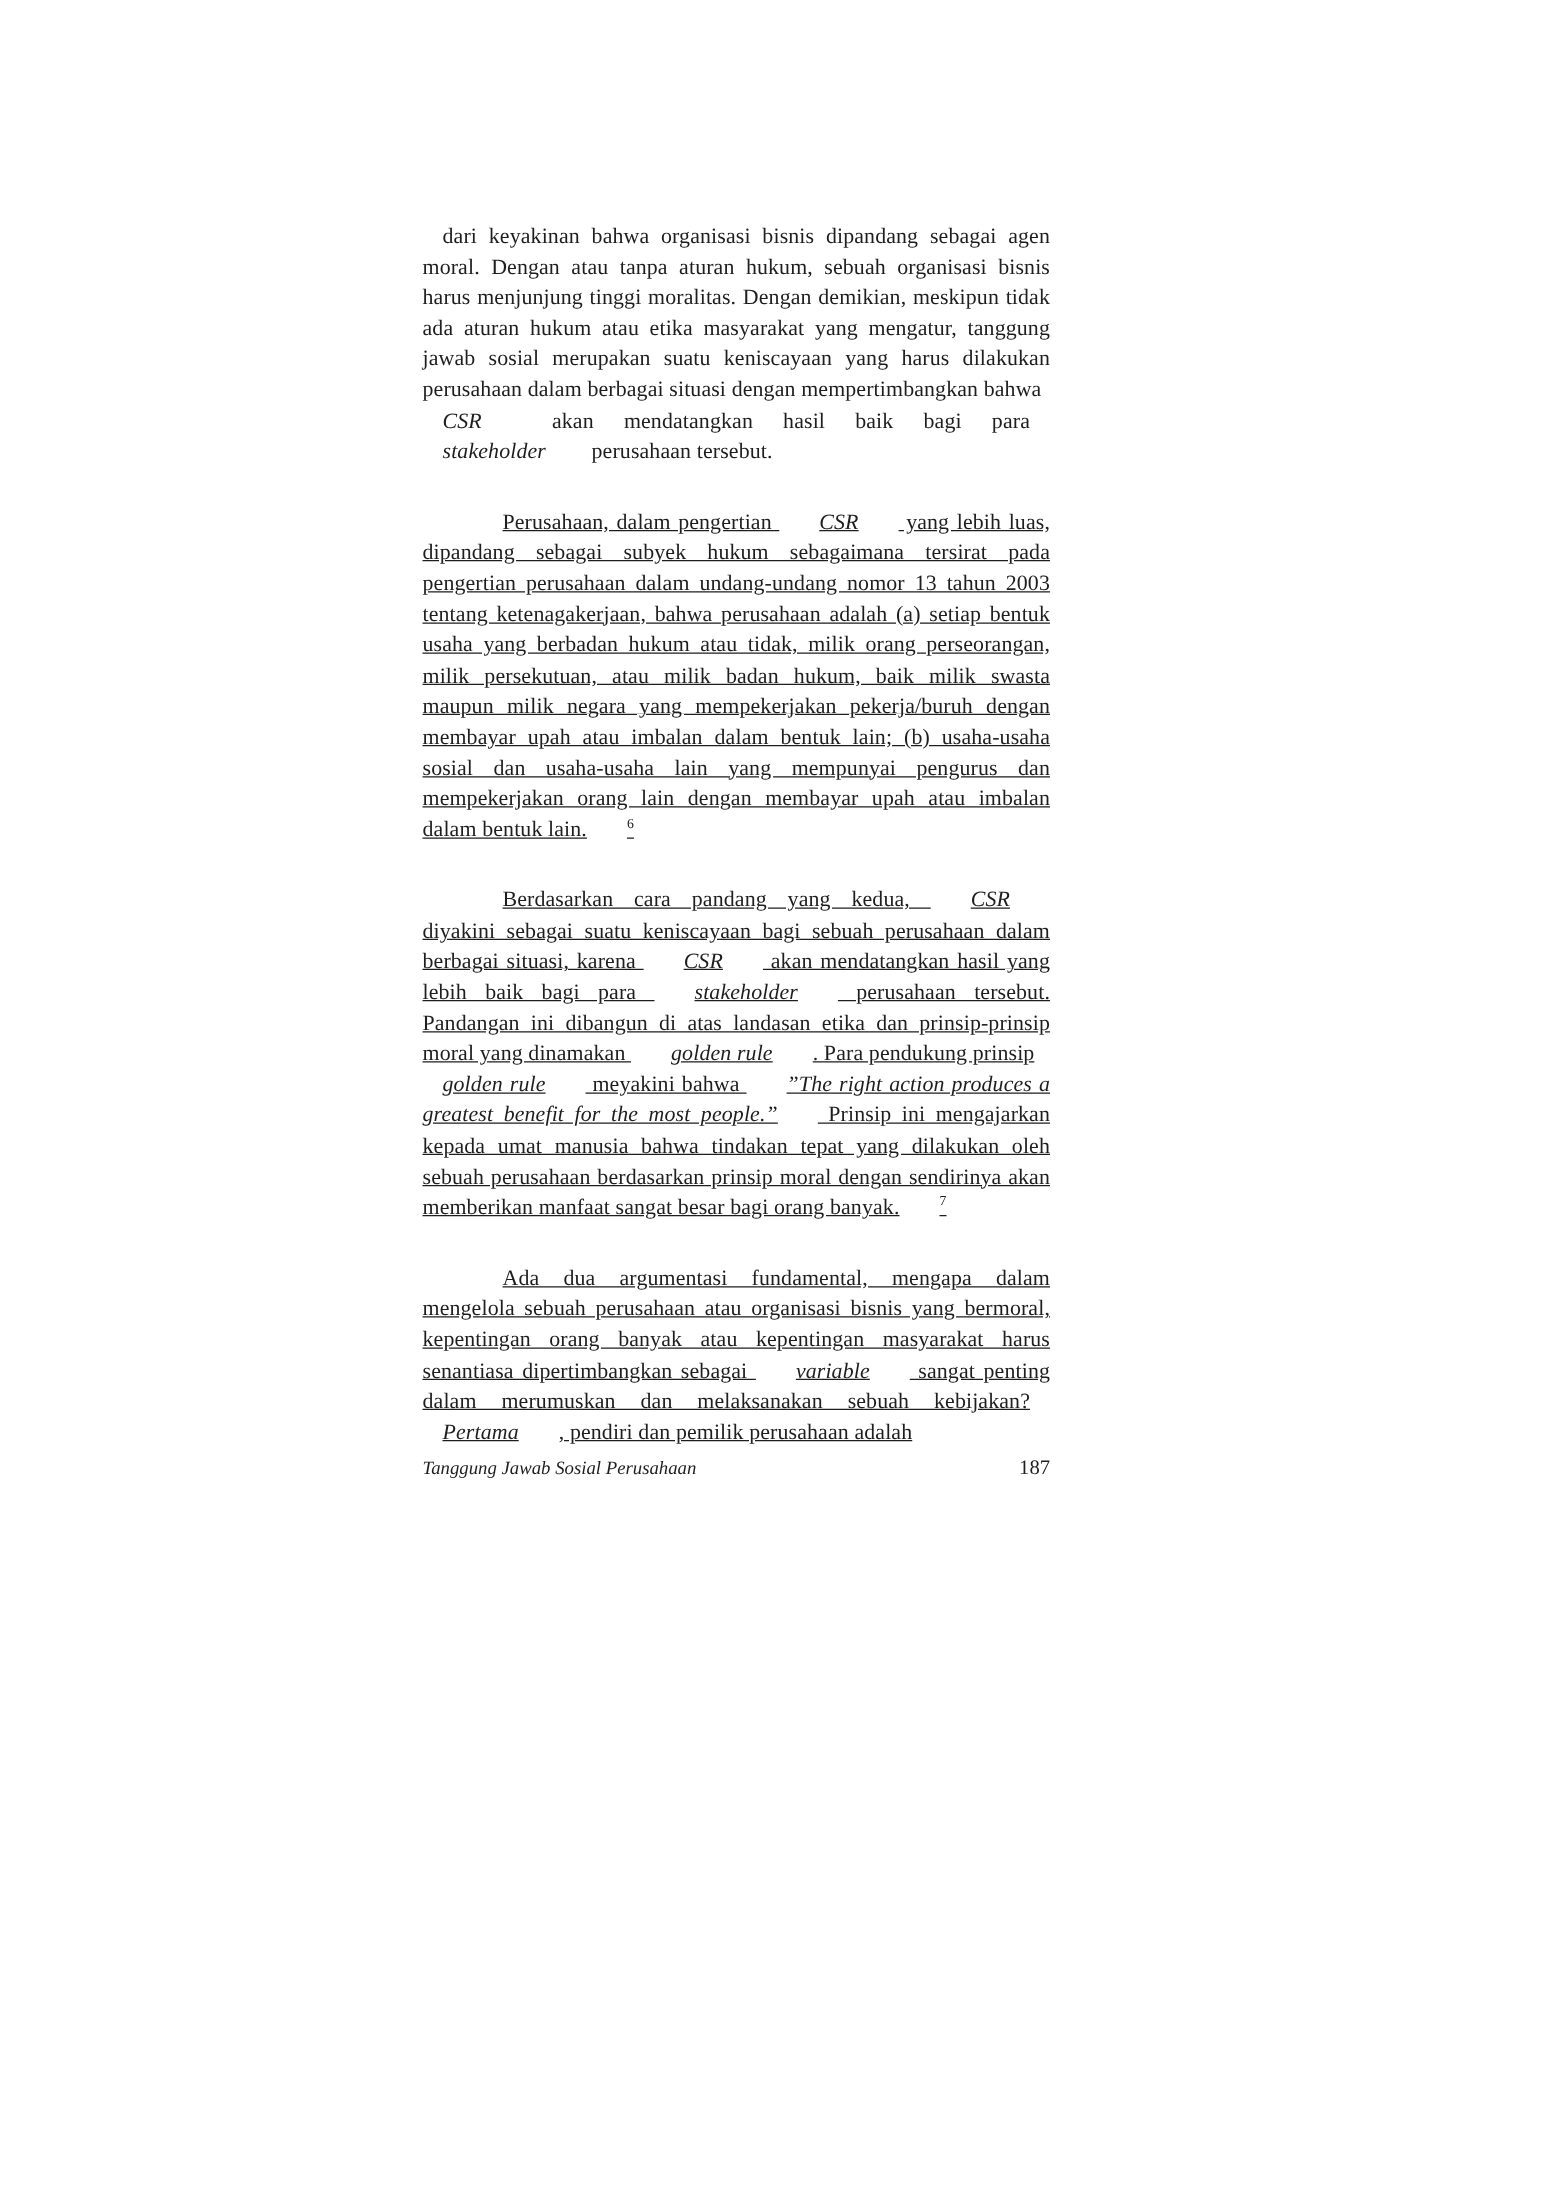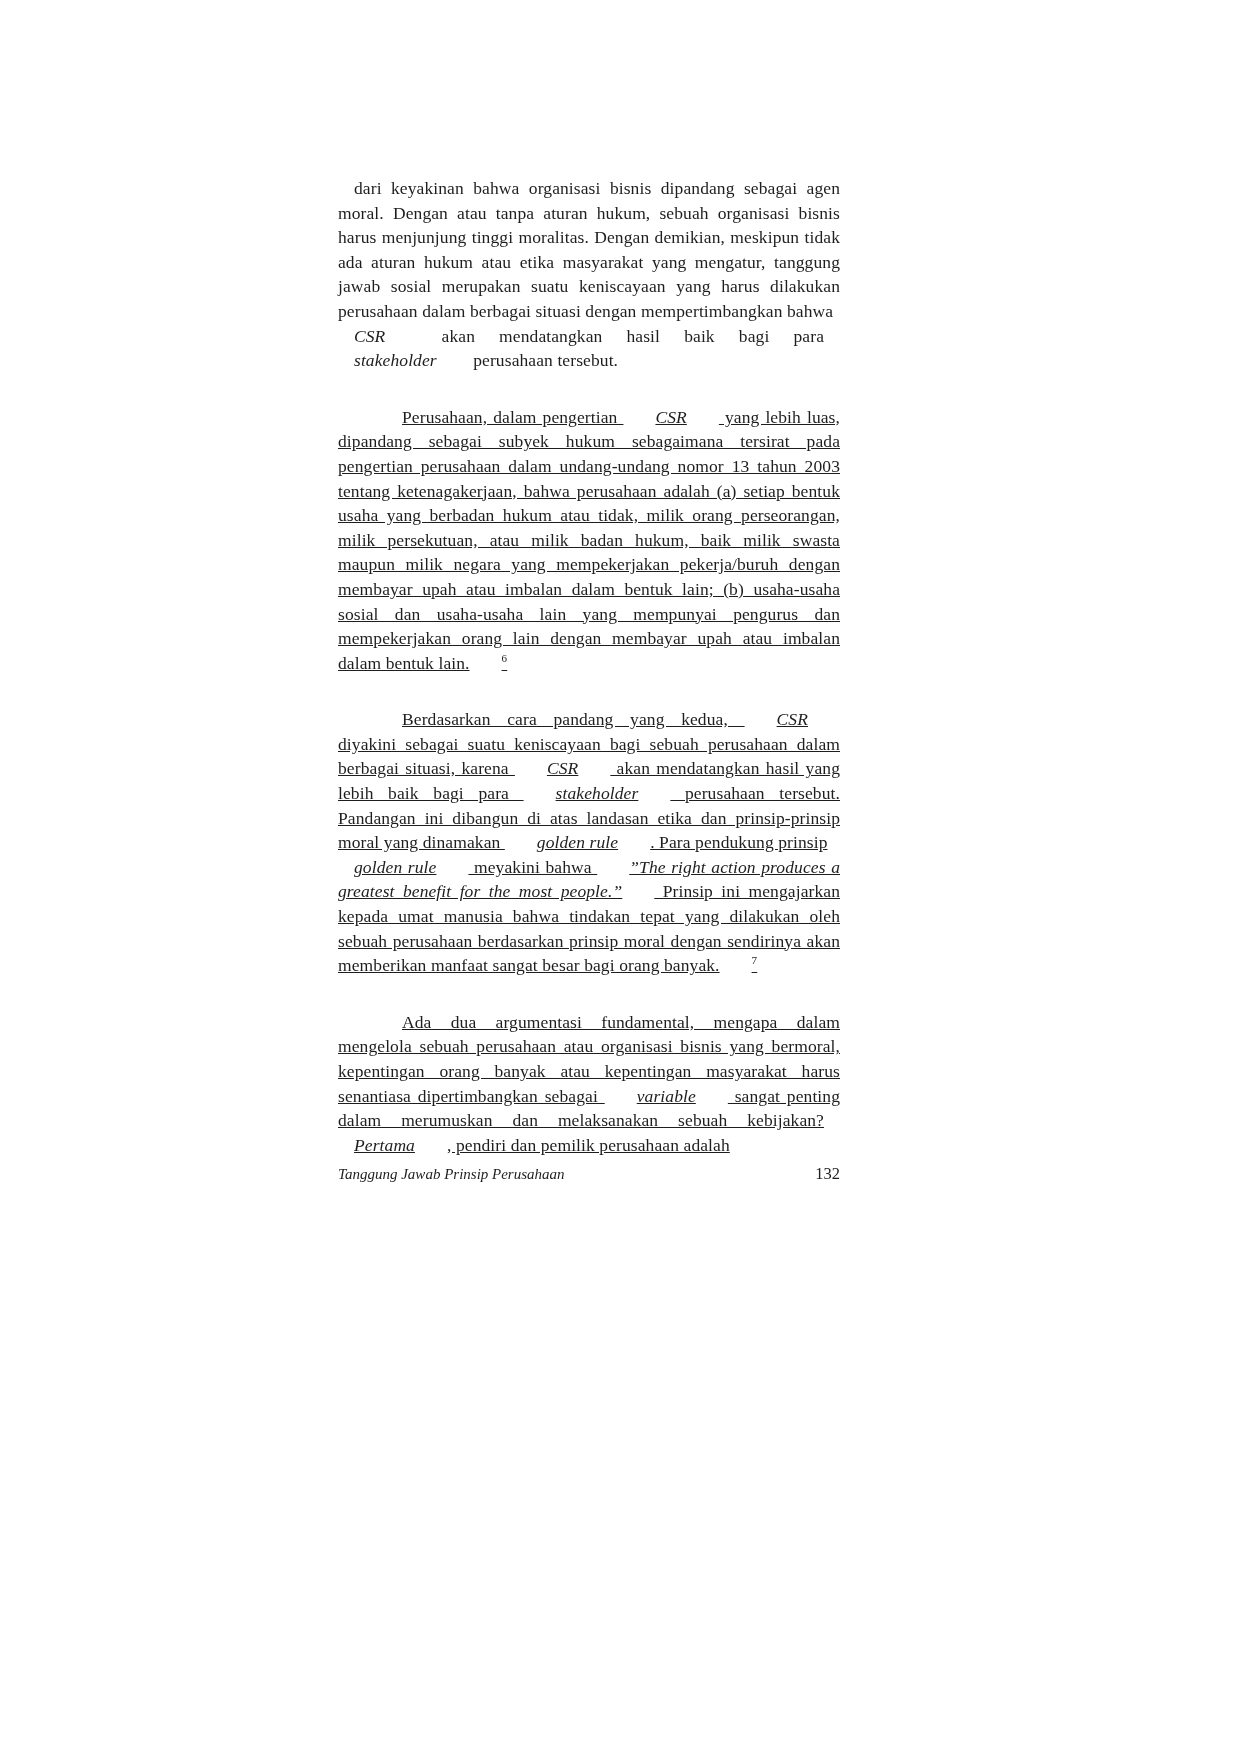--- a/index.html
+++ b/index.html
@@ -58,16 +58,16 @@
 <body>
 
 <div class="page">
   <div class="text-block" id="content">
       <p class="para"><span>dari keyakinan bahwa organisasi bisnis dipandang sebagai agen moral. Dengan atau tanpa aturan hukum, sebuah organisasi bisnis harus menjunjung tinggi moralitas. Dengan demikian, meskipun tidak ada aturan hukum atau etika masyarakat yang mengatur, tanggung jawab sosial merupakan suatu keniscayaan yang harus dilakukan perusahaan dalam berbagai situasi dengan mempertimbangkan bahwa </span><em>CSR</em><span> akan mendatangkan hasil baik bagi para </span><em>stakeholder</em><span> perusahaan tersebut.</span></p>
       <p class="para indent"><span>Perusahaan, dalam pengertian </span><em>CSR</em><span> yang lebih luas, dipandang sebagai subyek hukum sebagaimana tersirat pada pengertian perusahaan dalam undang-undang nomor 13 tahun 2003 tentang ketenagakerjaan, bahwa perusahaan adalah (a) setiap bentuk usaha yang berbadan hukum atau tidak, milik orang perseorangan, milik persekutuan, atau milik badan hukum, baik milik swasta maupun milik negara yang mempekerjakan pekerja/buruh dengan membayar upah atau imbalan dalam bentuk lain; (b) usaha-usaha sosial dan usaha-usaha lain yang mempunyai pengurus dan mempekerjakan orang lain dengan membayar upah atau imbalan dalam bentuk lain.</span><sup>6</sup></p>
       <p class="para indent"><span>Berdasarkan cara pandang yang kedua, </span><em>CSR</em><span> diyakini sebagai suatu keniscayaan bagi sebuah perusahaan dalam berbagai situasi, karena </span><em>CSR</em><span> akan mendatangkan hasil yang lebih baik bagi para </span><em>stakeholder</em><span> perusahaan tersebut. Pandangan ini dibangun di atas landasan etika dan prinsip-prinsip moral yang dinamakan </span><em>golden rule</em><span>. Para pendukung prinsip </span><em>golden rule</em><span> meyakini bahwa </span><em>”The right action produces a greatest benefit for the most people.”</em><span> Prinsip ini mengajarkan kepada umat manusia bahwa tindakan tepat yang dilakukan oleh sebuah perusahaan berdasarkan prinsip moral dengan sendirinya akan memberikan manfaat sangat besar bagi orang banyak.</span><sup>7</sup></p>
       <p class="para indent"><span>Ada dua argumentasi fundamental, mengapa dalam mengelola sebuah perusahaan atau organisasi bisnis yang bermoral, kepentingan orang banyak atau kepentingan masyarakat harus senantiasa dipertimbangkan sebagai </span><em>variable</em><span> sangat penting dalam merumuskan dan melaksanakan sebuah kebijakan? </span><em>Pertama</em><span>, pendiri dan pemilik perusahaan adalah</span></p>
     </div>
   <div class="footer">
-    <span class="footer-title">Tanggung Jawab Prinsip Perusahaan</span>
-    <span class="page-number">132</span>
+    <span class="footer-title">Tanggung Jawab Sosial Perusahaan</span>
+    <span class="page-number">187</span>
   </div>
 </div>
 
 </body></html>

